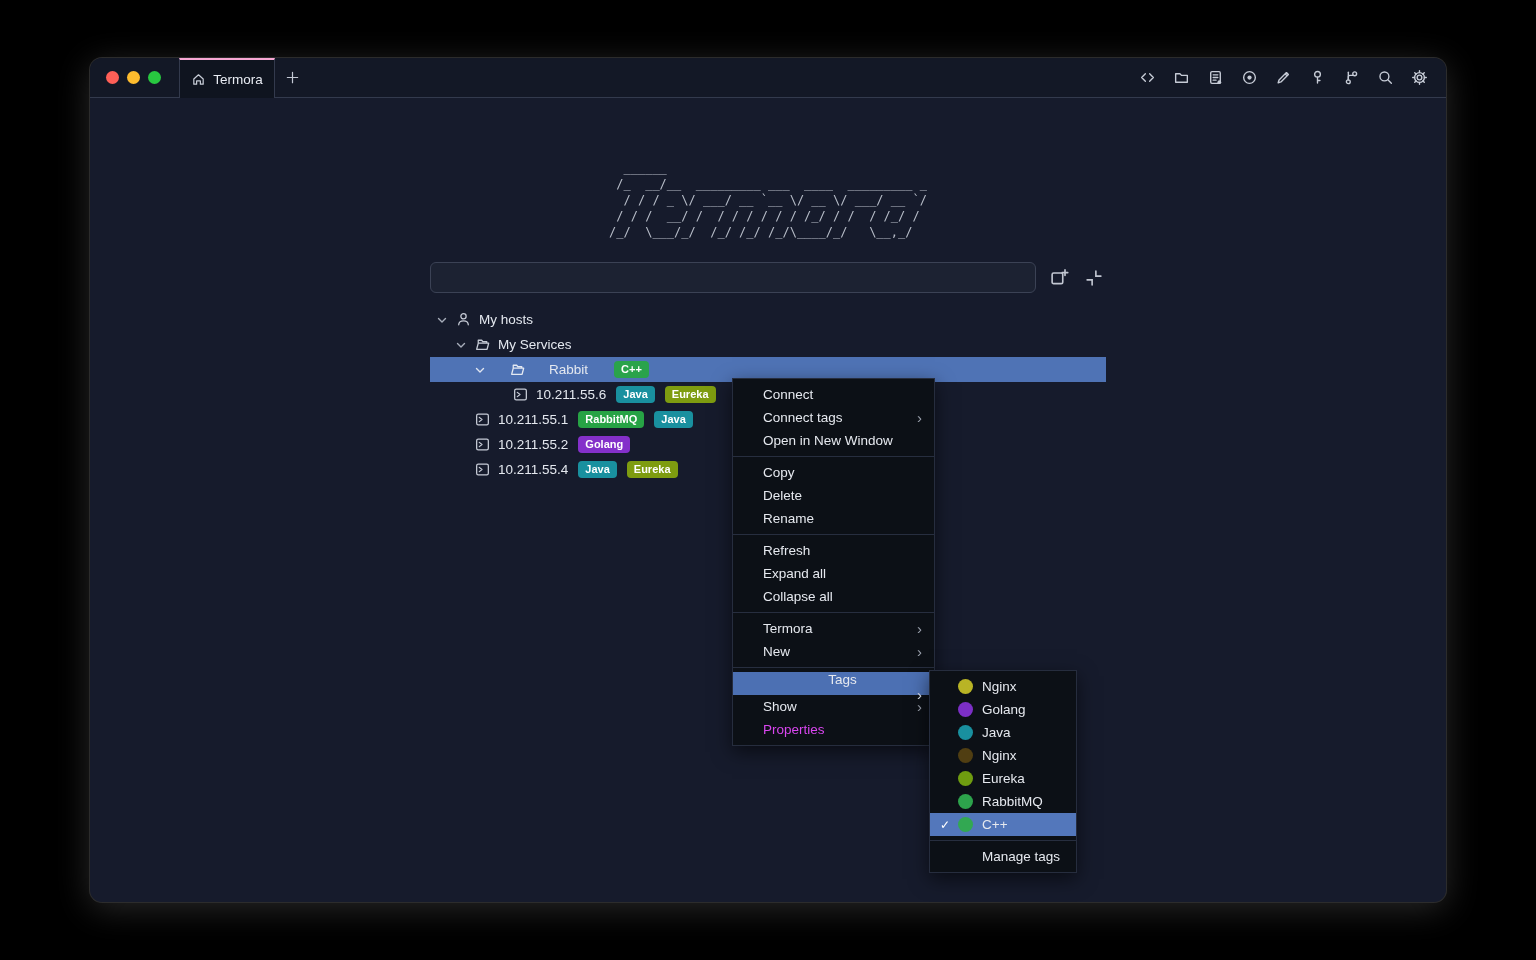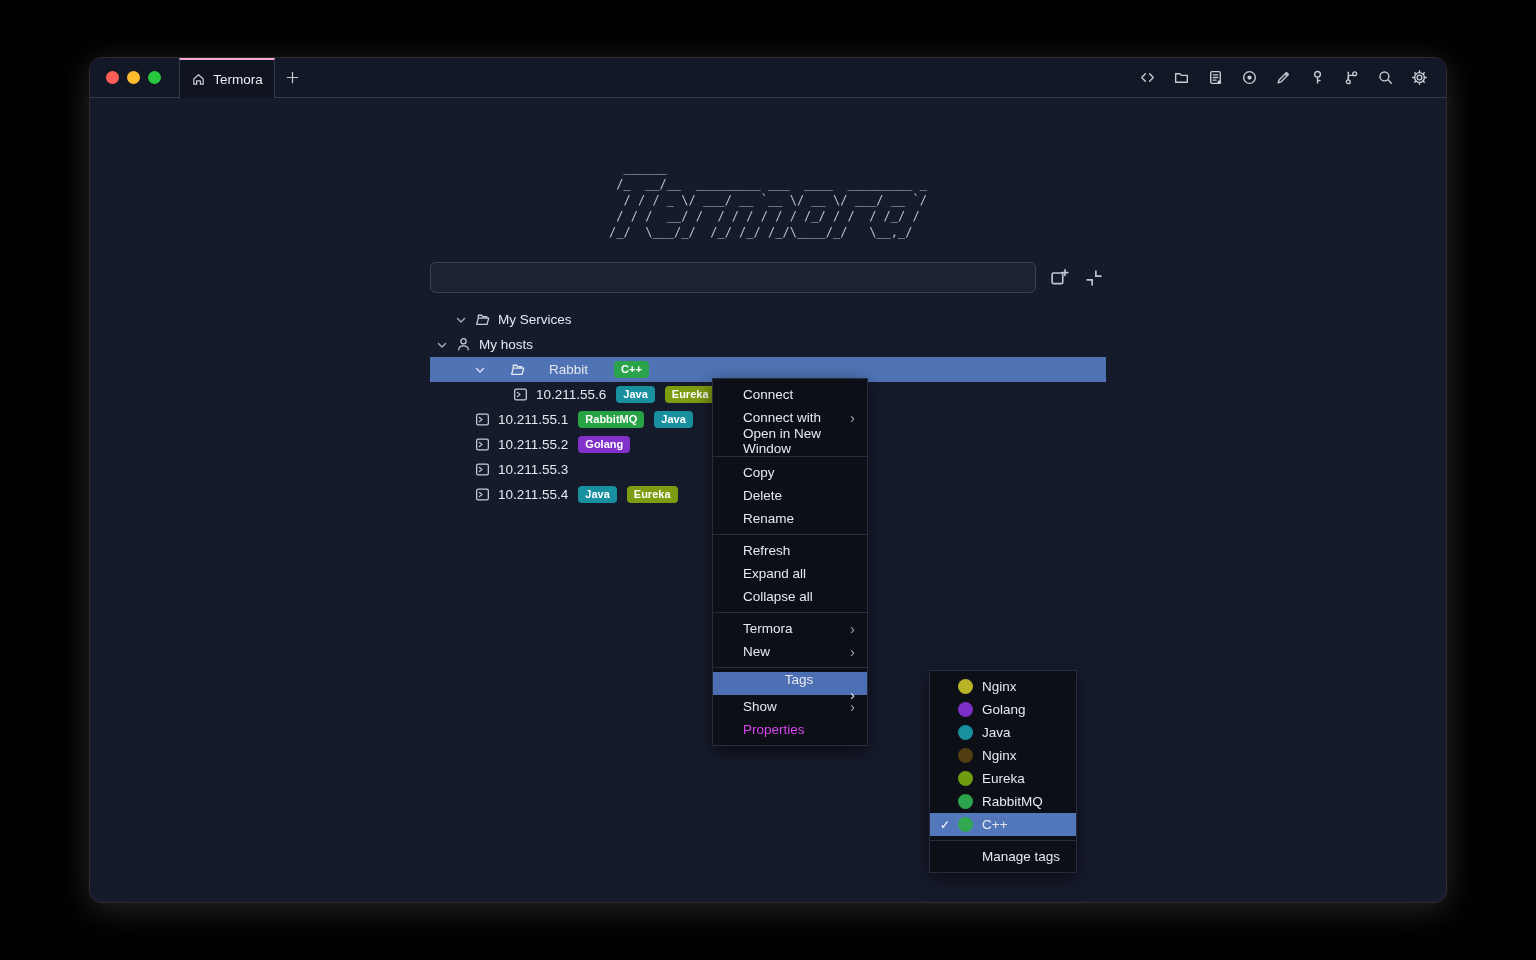--- a/index.html
+++ b/index.html
@@ -56,21 +56,21 @@
                stroke-linejoin:round; }
   .badge { margin-left:10px; padding:2px 7px 3px; border-radius:4px; color:#fff;
            font-size:11px; font-weight:bold; line-height:12px; }
   .ind1 { padding-left:4px; } .ind2 { padding-left:23px; } .ind3 { padding-left:42px;gap:16px; }
   .ind4 { padding-left:82px; } .ind3b { padding-left:44px; }
 
   
   .menu { position:absolute; background:#0c1016; border:1px solid #262d3e;
           padding:4px 0; font-size:13.5px; color:#e6e9ef; z-index:10;
           box-shadow:0 6px 18px rgba(0,0,0,0.55); }
-  .cmenu { left:622px; top:320px; width:156px; }
+  .cmenu { left:642px; top:320px; width:203px; }
   .smenu { left:791px; top:612px; width:148px; z-index:11;margin-left:48px; }
   .mitem { height:23px; display:flex; align-items:center; padding:0 12px 0 30px; }
   .mitem .arrow { margin-left:auto; color:#9aa0ac; font-size:15px; line-height:1; }
   .mitem.hl { background:#4c70b3;flex-direction:column; }
   .mitem.dis { color:#d946ef; }
   .msep { border-top:1px solid #272e3f; margin:4px 0; }
 
   .smitem { height:23px; display:flex; align-items:center; padding:0 10px; }
   .smitem.hl { background:#5377bb; }
   .smitem .check { width:18px; font-size:12px; color:#fff; flex:0 0 auto; }
@@ -182,45 +182,45 @@
       </span>
       <span class="ibtn">
         <svg width="20" height="20" viewBox="0 0 16 16">
             <path d="M2.5 9.5 H6.5 V13.5 M13.5 6.5 H9.5 V2.5"></path>
           </svg>
       </span>
     </div>
 
     <div class="column tree">
 
+      <div class="trow ind1">
+        <span class="chev">
+          <svg width="16" height="16" viewBox="0 0 16 16">
+              <path d="M4.5 6.5 L8 10 L11.5 6.5"></path>
+            </svg></span>
+        <span class="ticon">
+          <svg width="17" height="17" viewBox="0 0 16 16">
+              <circle cx="8" cy="5" r="2.5"></circle>
+              <path d="M3.5 13 C3.5 10.5 5.5 9.2 8 9.2 C10.5 9.2 12.5 10.5 12.5 13"></path>
+            </svg></span>
+        <span>My hosts</span>
+      </div>
+
       <div class="trow ind2">
         <span class="chev">
           <svg width="16" height="16" viewBox="0 0 16 16">
               <path d="M4.5 6.5 L8 10 L11.5 6.5"></path>
             </svg></span>
         <span class="ticon">
           <svg width="17" height="17" viewBox="0 0 16 16">
               <path d="M2.5 12.5 L4 6.8 H13.8 L12.3 12.5 Z M4 6.8 V4 H7.2 L8.2 5.2 H12 V6.8"></path>
             </svg></span>
         <span>My Services</span>
       </div>
 
-      <div class="trow ind1">
-        <span class="chev">
-          <svg width="16" height="16" viewBox="0 0 16 16">
-              <path d="M4.5 6.5 L8 10 L11.5 6.5"></path>
-            </svg></span>
-        <span class="ticon">
-          <svg width="17" height="17" viewBox="0 0 16 16">
-              <circle cx="8" cy="5" r="2.5"></circle>
-              <path d="M3.5 13 C3.5 10.5 5.5 9.2 8 9.2 C10.5 9.2 12.5 10.5 12.5 13"></path>
-            </svg></span>
-        <span>My hosts</span>
-      </div>
-
       <div class="trow sel ind3">
         <span class="chev">
           <svg width="16" height="16" viewBox="0 0 16 16" style="stroke:#dfe5f0">
               <path d="M4.5 6.5 L8 10 L11.5 6.5"></path>
             </svg></span>
         <span class="ticon">
           <svg width="17" height="17" viewBox="0 0 16 16" style="stroke:#e4e9f2">
               <path d="M2.5 12.5 L4 6.8 H13.8 L12.3 12.5 Z M4 6.8 V4 H7.2 L8.2 5.2 H12 V6.8"></path>
             </svg></span>
         <span>Rabbit</span>
@@ -252,49 +252,41 @@
       <div class="trow ind3b">
         <span class="ticon">
           <svg width="17" height="17" viewBox="0 0 16 16">
               <rect x="2.5" y="3" width="11" height="10" rx="1.5"></rect>
               <path d="M5 6 L7.5 8 L5 10"></path>
             </svg></span>
         <span>10.211.55.2</span>
         <span class="badge" style="background: rgb(132, 48, 202);">Golang</span>
       </div>
 
-      <div class="trow ind3b">
-        <span class="ticon">
-          <svg width="17" height="17" viewBox="0 0 16 16">
-              <rect x="2.5" y="3" width="11" height="10" rx="1.5"></rect>
-              <path d="M5 6 L7.5 8 L5 10"></path>
-            </svg></span>
-        <span>10.211.55.3</span>
-      </div>
 
       <div class="trow ind3b">
         <span class="ticon">
           <svg width="17" height="17" viewBox="0 0 16 16">
               <rect x="2.5" y="3" width="11" height="10" rx="1.5"></rect>
               <path d="M5 6 L7.5 8 L5 10"></path>
             </svg></span>
         <span>10.211.55.4</span>
         <span class="badge" style="background: rgb(25, 144, 159);">Java</span>
         <span class="badge" style="background: rgb(126, 156, 16);">Eureka</span>
       </div>
 
     </div>
   </div>
 
   <div class="menu cmenu">
     <div class="mitem">
       <span>Connect</span>
       </div>
     <div class="mitem">
-      <span>Connect with</span>
+      <span>Connect tags</span>
       <span class="arrow">›</span>
       </div>
     <div class="mitem">
       <span>Open in New Window</span>
       </div>
 
     <div class="msep"></div>
 
     <div class="mitem">
       <span>Copy</span>

